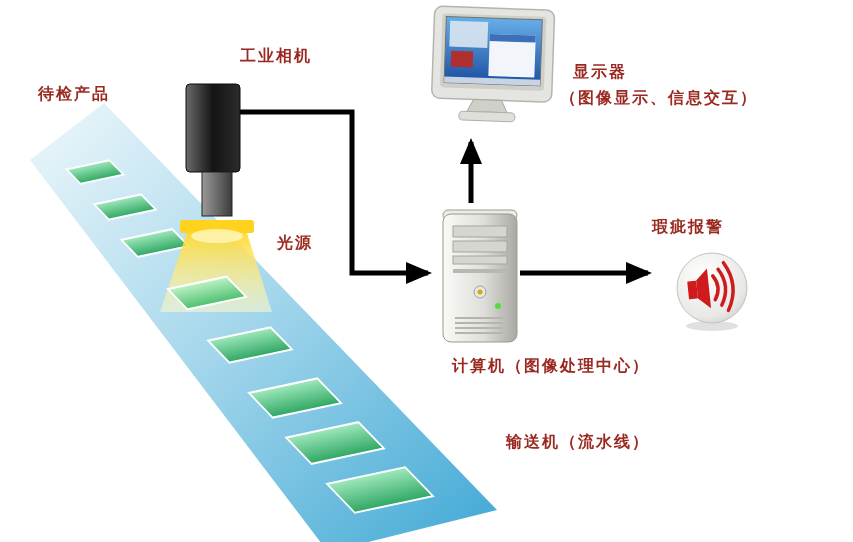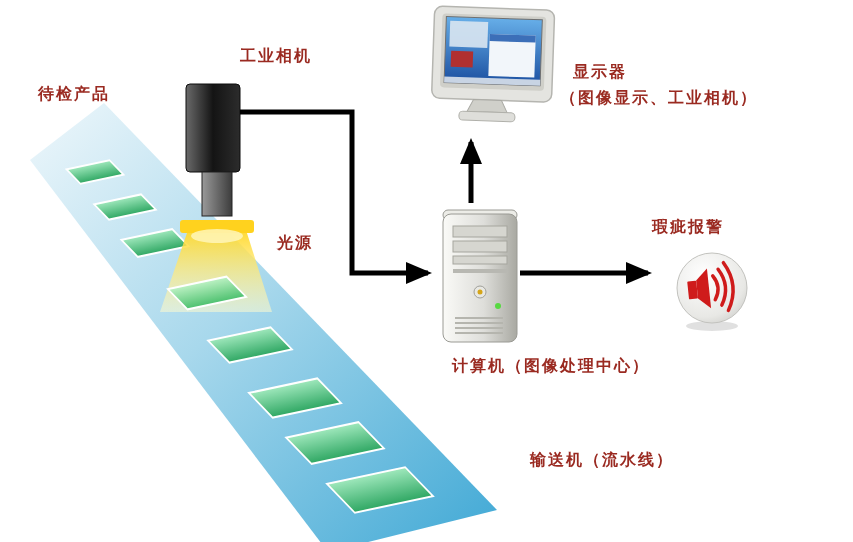--- a/index.html
+++ b/index.html
@@ -29,21 +29,21 @@
     white-space: nowrap;
     line-height: 1.3;
   }
   .lbl-product   { left: 38px;  top: 84px;  }
   .lbl-camera    { left: 240px; top: 46px;  }
   .lbl-light     { left: 277px; top: 207px; margin-top: 26px; }
   .lbl-monitor   { left: 573px; top: 62px;  }
   .lbl-monitor2  { left: 560px; top: 88px;  }
   .lbl-alarm     { left: 652px; top: 190px; margin-top: 27px; }
   .lbl-computer  { left: 452px; top: 356px; }
-  .lbl-conveyor  { left: 506px; top: 450px; margin-left: 24px; }
+  .lbl-conveyor  { left: 506px; top: 432px; }
 </style>
 </head>
 <body>
 
 <div class="stage">
 
   <svg width="853" height="542" viewBox="0 0 853 542">
     <defs>
       <linearGradient id="beltGrad" x1="0" y1="0" x2="1" y2="1">
         <stop offset="0" stop-color="#eef7fb"></stop>
@@ -160,18 +160,18 @@
 
     <polyline points="240,112 352,112 352,273 428,273" fill="none" stroke="#000000" stroke-width="5" marker-end="url(#arrowHead)"></polyline>
     <line x1="471" y1="203" x2="471" y2="142" stroke="#000000" stroke-width="5" marker-end="url(#arrowHead)"></line>
     <line x1="520" y1="273" x2="648" y2="273" stroke="#000000" stroke-width="5" marker-end="url(#arrowHead)"></line>
   </svg>
 
   <div class="lbl lbl-product">待检产品</div>
   <div class="lbl lbl-camera">工业相机</div>
   <div class="lbl lbl-light">光源</div>
   <div class="lbl lbl-monitor">显示器</div>
-  <div class="lbl lbl-monitor2">（图像显示、工业相机）</div>
+  <div class="lbl lbl-monitor2">（图像显示、信息交互）</div>
   <div class="lbl lbl-alarm">瑕疵报警</div>
   <div class="lbl lbl-computer">计算机（图像处理中心）</div>
   <div class="lbl lbl-conveyor">输送机（流水线）</div>
 
 </div>
 
 </body></html>

